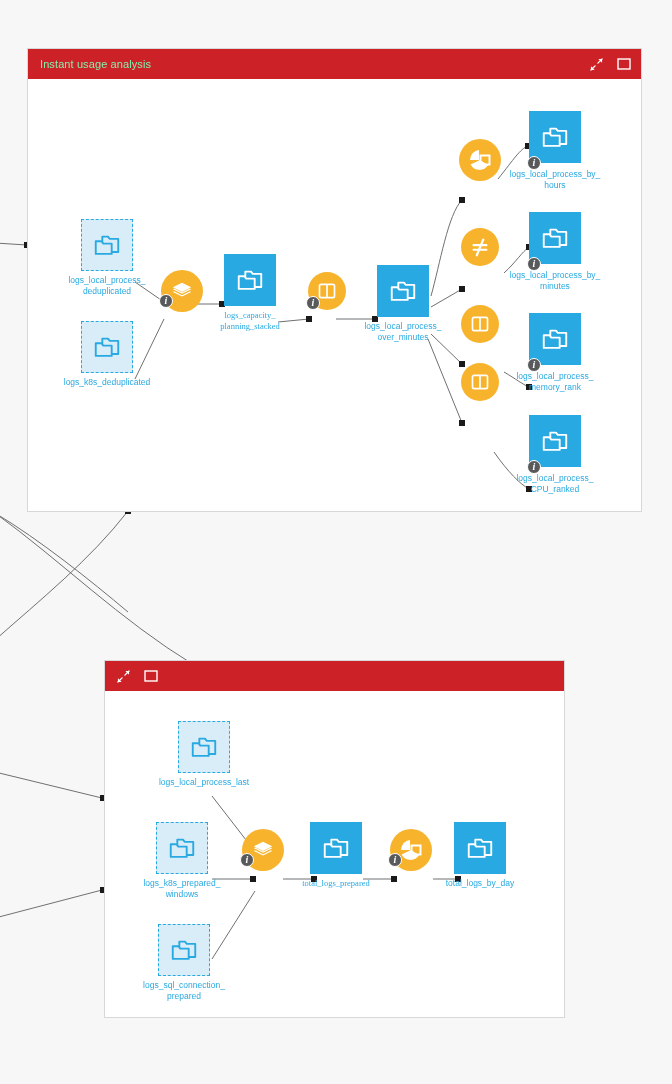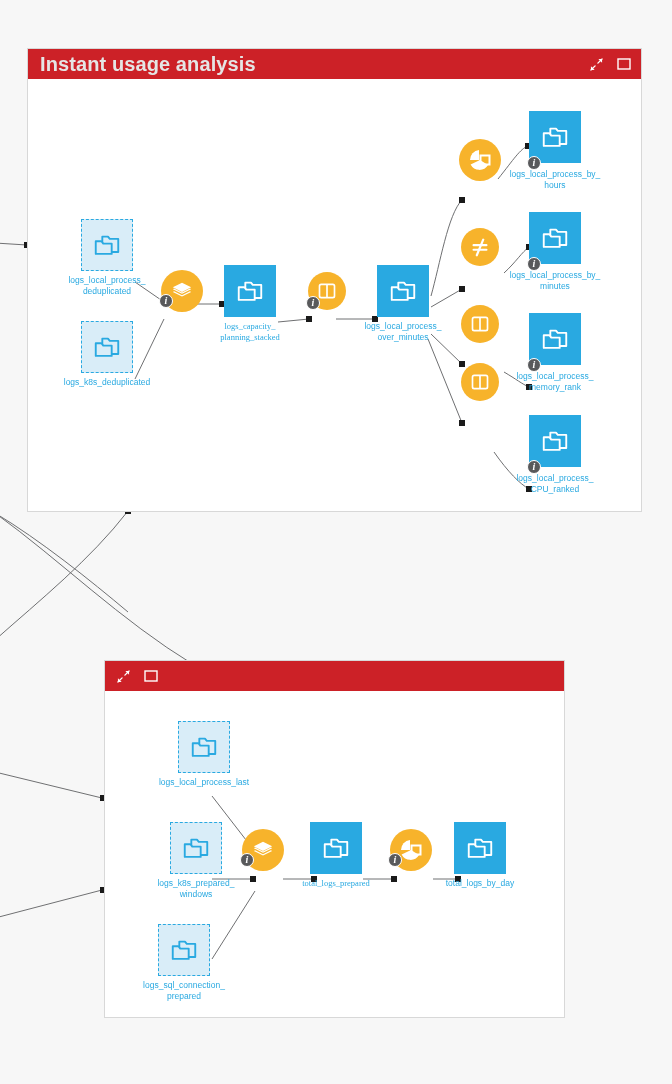--- a/index.html
+++ b/index.html
@@ -20,21 +20,21 @@
 
   
   .zone{position:absolute;background:#ffffff;border:1px solid #d8d8d8;box-sizing:border-box;}
   .zone-header{
     height:30px;background:#cc2127;
     display:flex;align-items:center;
     padding:0 10px 0 12px;
     box-sizing:border-box;
   }
   .zone-title{
-    color:#e5e5e5;font-size:20px;font-weight:700;
+    color:#86efac;font-size:11px;font-weight:400;
     letter-spacing:.1px;white-space:nowrap;flex:1;
   }
   .zone-actions{display:flex;align-items:center;gap:14px;}
   .zone-actions svg{display:block;}
   .zone-body{position:relative;width:100%;height:calc(100% - 30px);background:#fff;overflow:hidden;}
 
   
   .node{position:absolute;}
 
   .ds{width:52px;height:52px;box-sizing:border-box;}
@@ -229,21 +229,21 @@
           <svg width="22" height="22" viewBox="0 0 24 24">
             <g fill="#ffffff">
         <path d="M12 3 L22 8 L12 13 L2 8 Z"></path>
         <path d="M12 13.6 L20.6 9.3 L22 10 L12 15 L2 10 L3.4 9.3 Z"></path>
         <path d="M12 16.6 L20.6 12.3 L22 13 L12 18 L2 13 L3.4 12.3 Z"></path>
       </g>
           </svg>
         </div>
         <div class="badge" style="left: -2px; top: 24px;">i</div>
       </div>
-      <div class="node" style="left: 224px; top: 265px; font-family: Liberation Serif, serif;">
+      <div class="node" style="left: 224px; top: 254px; font-family: Liberation Serif, serif;">
         <div class="ds managed" style="display: flex; align-items: center; justify-content: center;">
           <svg width="30" height="30" viewBox="0 0 32 32" aria-hidden="true">
     <g fill="none" stroke="#ffffff" stroke-width="2" stroke-linejoin="round">
       <path d="M11 7 h6 l2 2.5 h9 v14 h-17 z"></path>
       <path d="M4 12 h6 l2 2.5 h9 v11 h-17 z" fill="#29a9e1"></path>
     </g>
   </svg>
         </div>
         <div class="nlabel" style="left: -34px; top: 56px;">logs_capacity_
 planning_stacked</div>
@@ -363,21 +363,21 @@
         <div class="ds external" style="display: flex; align-items: center; justify-content: center;">
           <svg width="30" height="30" viewBox="0 0 32 32" aria-hidden="true">
     <g fill="none" stroke="#29a9e1" stroke-width="2" stroke-linejoin="round">
       <path d="M11 7 h6 l2 2.5 h9 v14 h-17 z"></path>
       <path d="M4 12 h6 l2 2.5 h9 v11 h-17 z" fill="#d9edf8"></path>
     </g>
   </svg>
         </div>
         <div class="nlabel" style="left: -34px; top: 56px;">logs_local_process_last</div>
       </div>
-      <div class="node" style="left: 170px; top: 822px;">
+      <div class="node" style="left: 156px; top: 822px;">
         <div class="ds external" style="display: flex; align-items: center; justify-content: center;">
           <svg width="30" height="30" viewBox="0 0 32 32" aria-hidden="true">
     <g fill="none" stroke="#29a9e1" stroke-width="2" stroke-linejoin="round">
       <path d="M11 7 h6 l2 2.5 h9 v14 h-17 z"></path>
       <path d="M4 12 h6 l2 2.5 h9 v11 h-17 z" fill="#d9edf8"></path>
     </g>
   </svg>
         </div>
         <div class="nlabel" style="left: -34px; top: 56px;">logs_k8s_prepared_
 windows</div>

